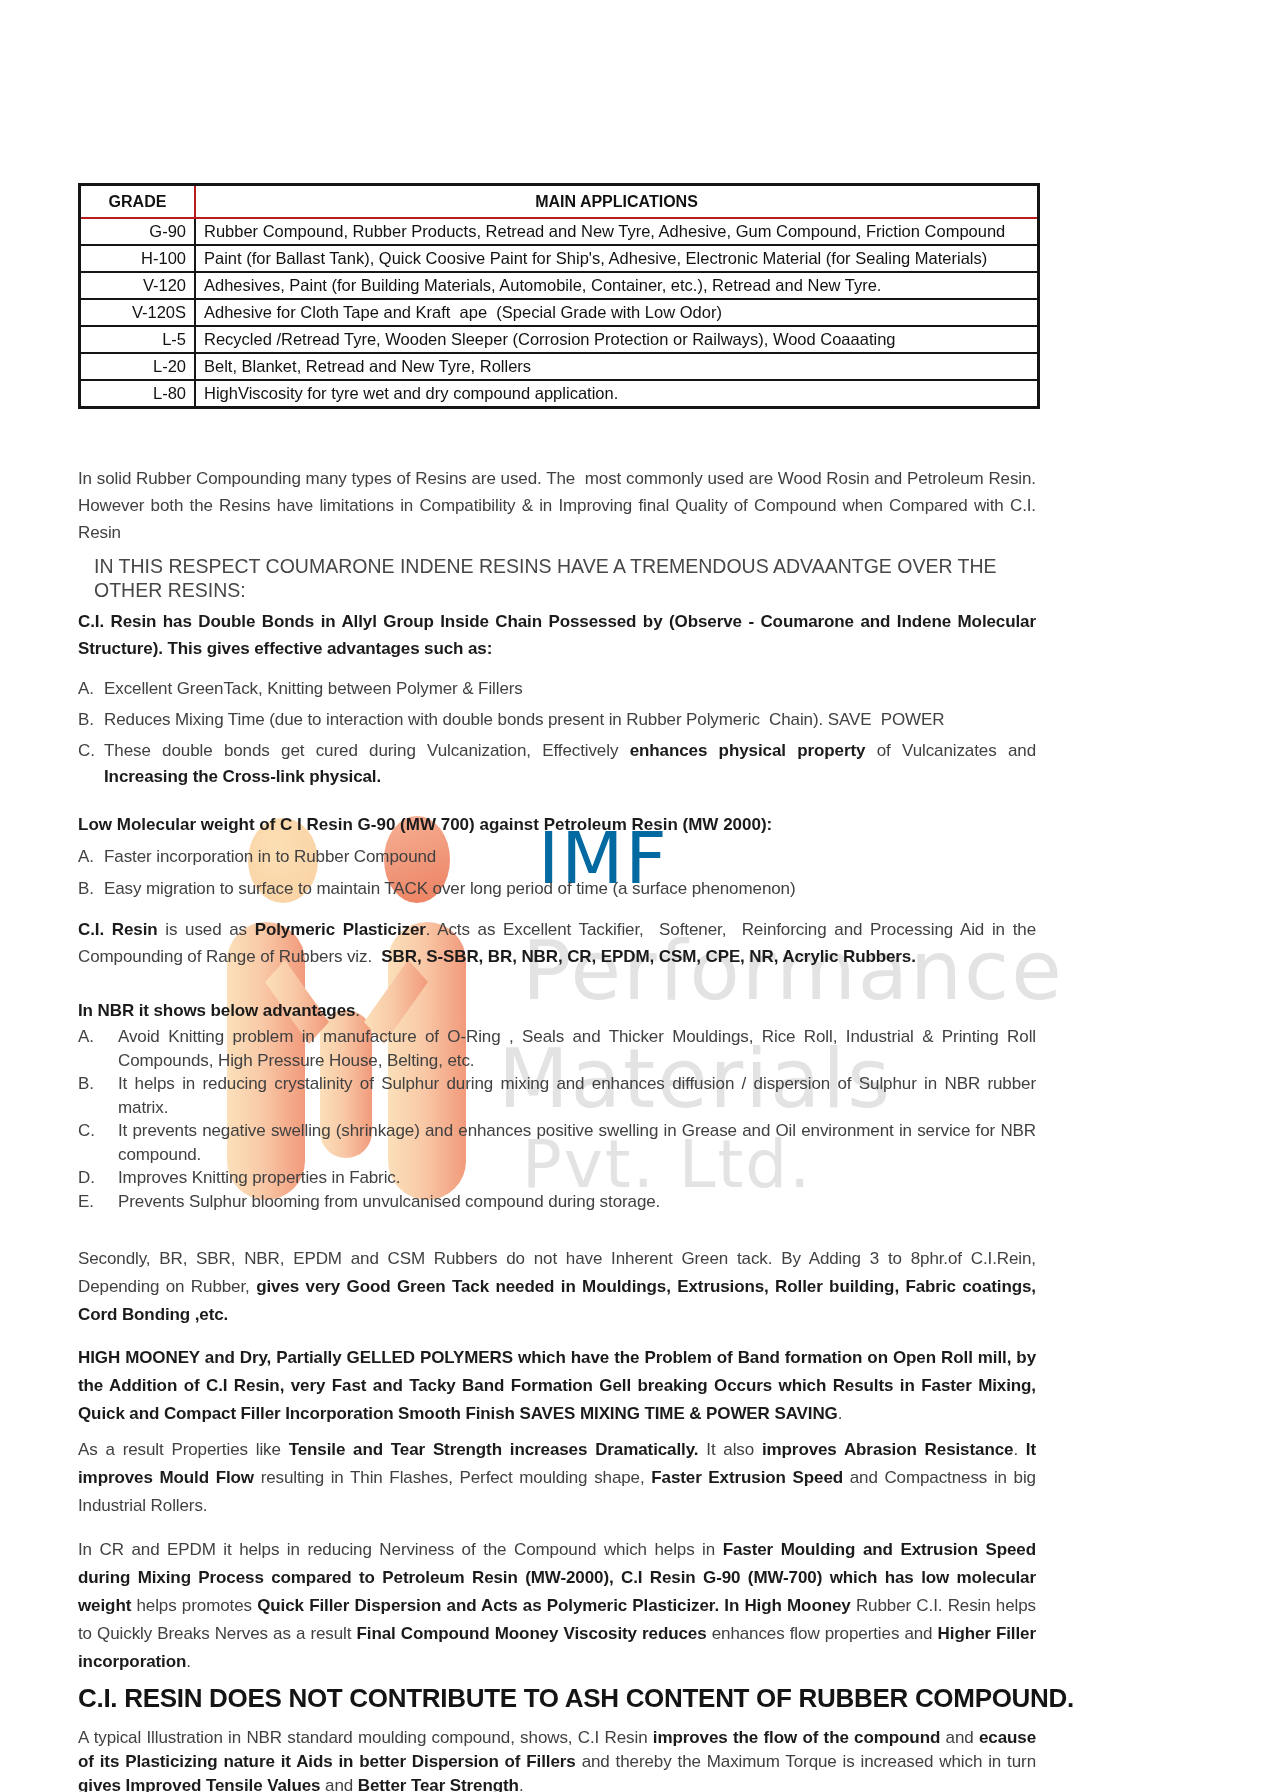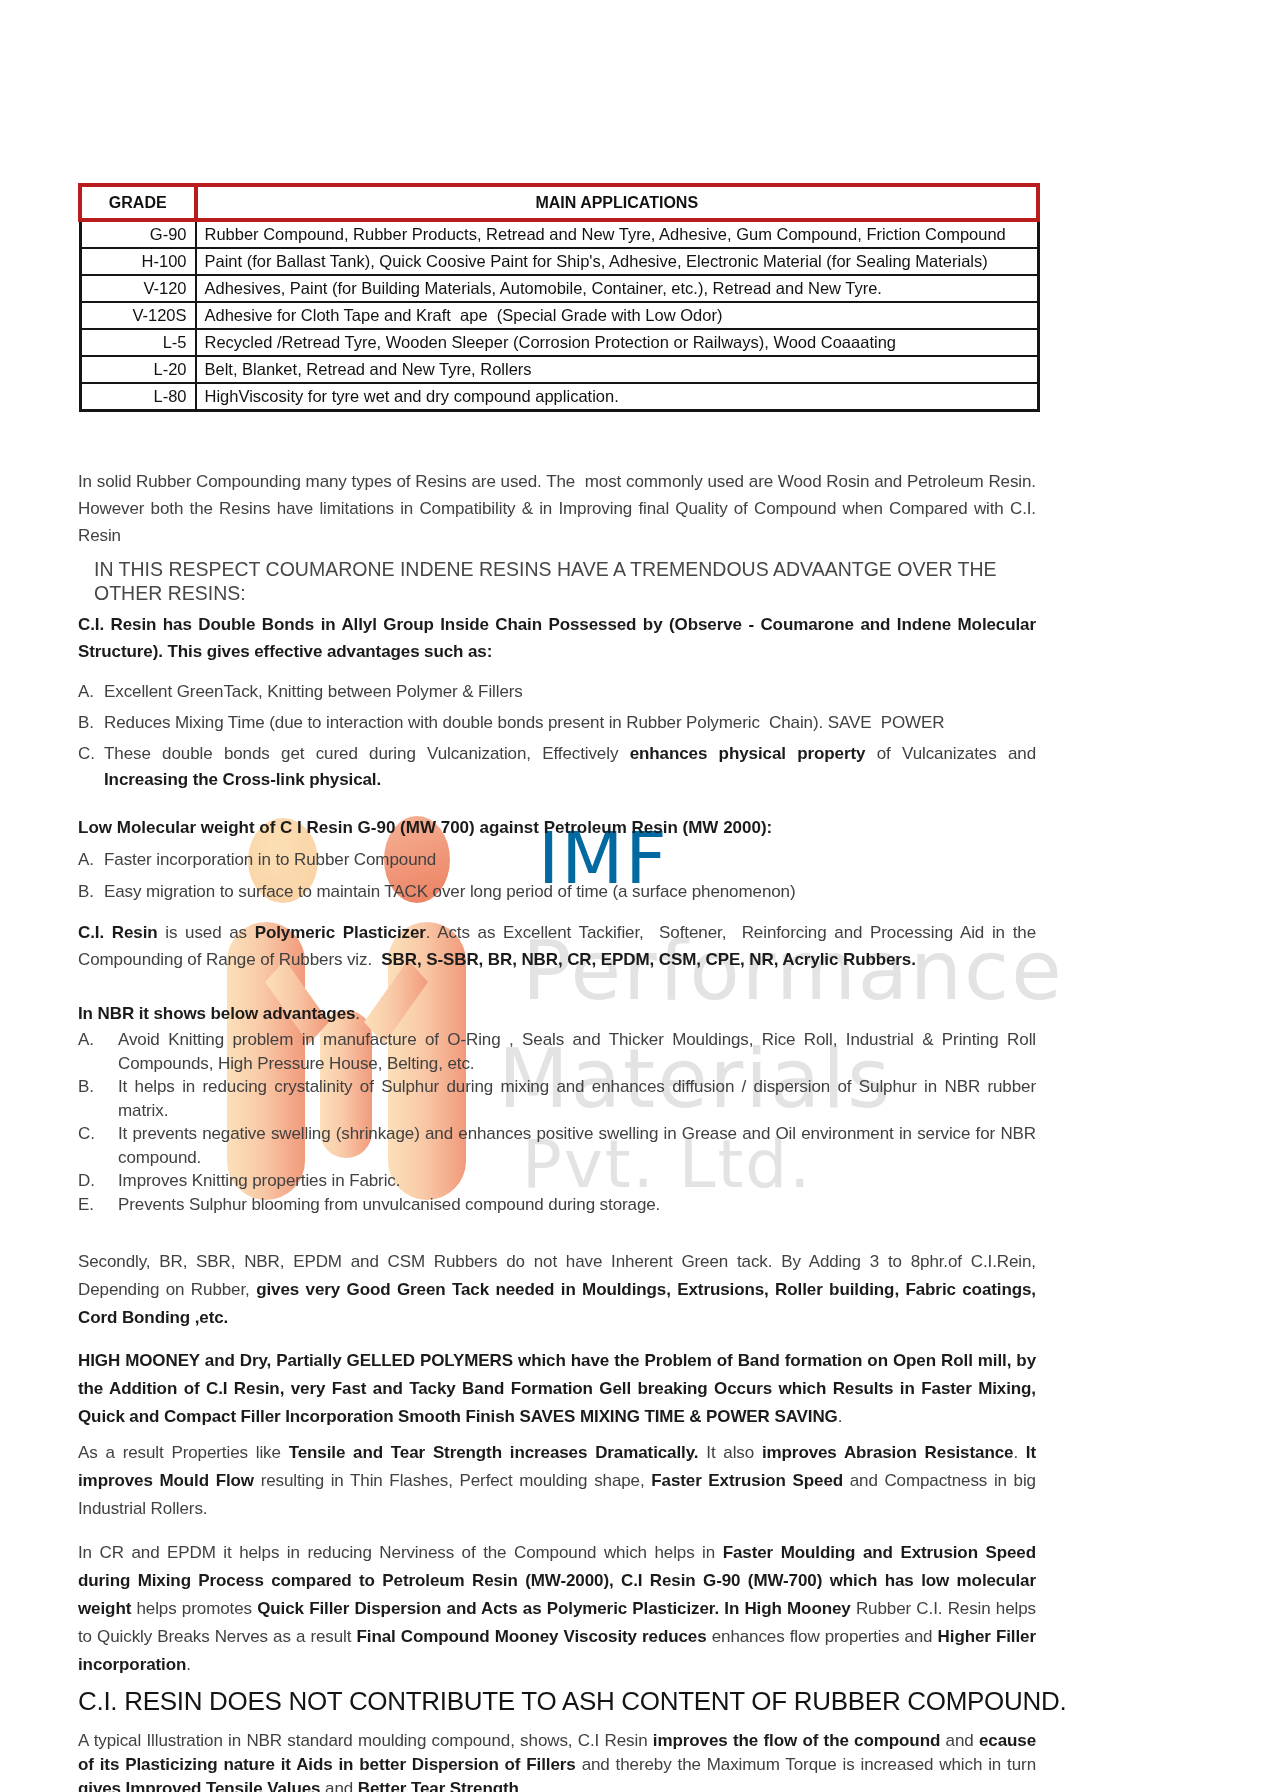--- a/index.html
+++ b/index.html
@@ -18,27 +18,27 @@
         background:linear-gradient(160deg,#f6b296,#ec7f60);}
   .mlogo{left:227px;top:922px;width:239px;height:278px;}
   
   .content{position:absolute;left:78px;top:0;width:958px;z-index:1;}
   .p{font-size:17px;line-height:27px;color:#414141;text-align:justify;letter-spacing:-0.1px;margin:0;}
   .b{font-weight:bold;color:#1b1b1b;}
   .allb{font-weight:bold;color:#1b1b1b;}
   
   table.apps{width:962px;border-collapse:collapse;border:3px solid #151515;margin-top:183px;
              font-size:16.5px;color:#121212;}
-  table.apps th{border:4px solid #b91c1c;font-size:16px;font-weight:bold;padding:6px 2px;line-height:19px;text-align:center;}
+  table.apps th{border:2px solid #b91c1c;font-size:16px;font-weight:bold;padding:6px 2px;line-height:19px;text-align:center;}
   table.apps td{border:2px solid #151515;padding:2px 8px;line-height:21px;}
   td.grade{width:97px;text-align:right;padding:2px 2px;}
   
   .respect{margin-top:8px;font-size:19.5px;line-height:24px;color:#474747;padding-left:16px;text-align:left;}
   .subhead{margin-top:22px;font-size:17px;line-height:26px;font-weight:bold;color:#1b1b1b;text-align:left;}
-  .ash{margin-top:6px;font-size:26px;line-height:32px;font-weight:normal;color:#141414;letter-spacing:-0.3px;text-align:right;white-space:nowrap;}
+  .ash{margin-top:6px;font-size:26px;line-height:32px;font-weight:bold;color:#141414;letter-spacing:-0.3px;text-align:right;white-space:nowrap;}
   
   .li{position:relative;text-align:justify;font-size:17px;color:#414141;letter-spacing:-0.1px;}
   .li .mk{position:absolute;left:0;top:0;}
   .list1 .li{padding-left:26px;line-height:26px;margin-bottom:5px;}
   .listlm .li{padding-left:26px;line-height:26px;margin-bottom:6px;}
   .nbrlist .li{padding-left:40px;line-height:23.5px;margin-bottom:0;}
   
   #p1{margin-top:56px;}
   #double{margin-top:6px;}
   #list1{margin-top:14px;}

